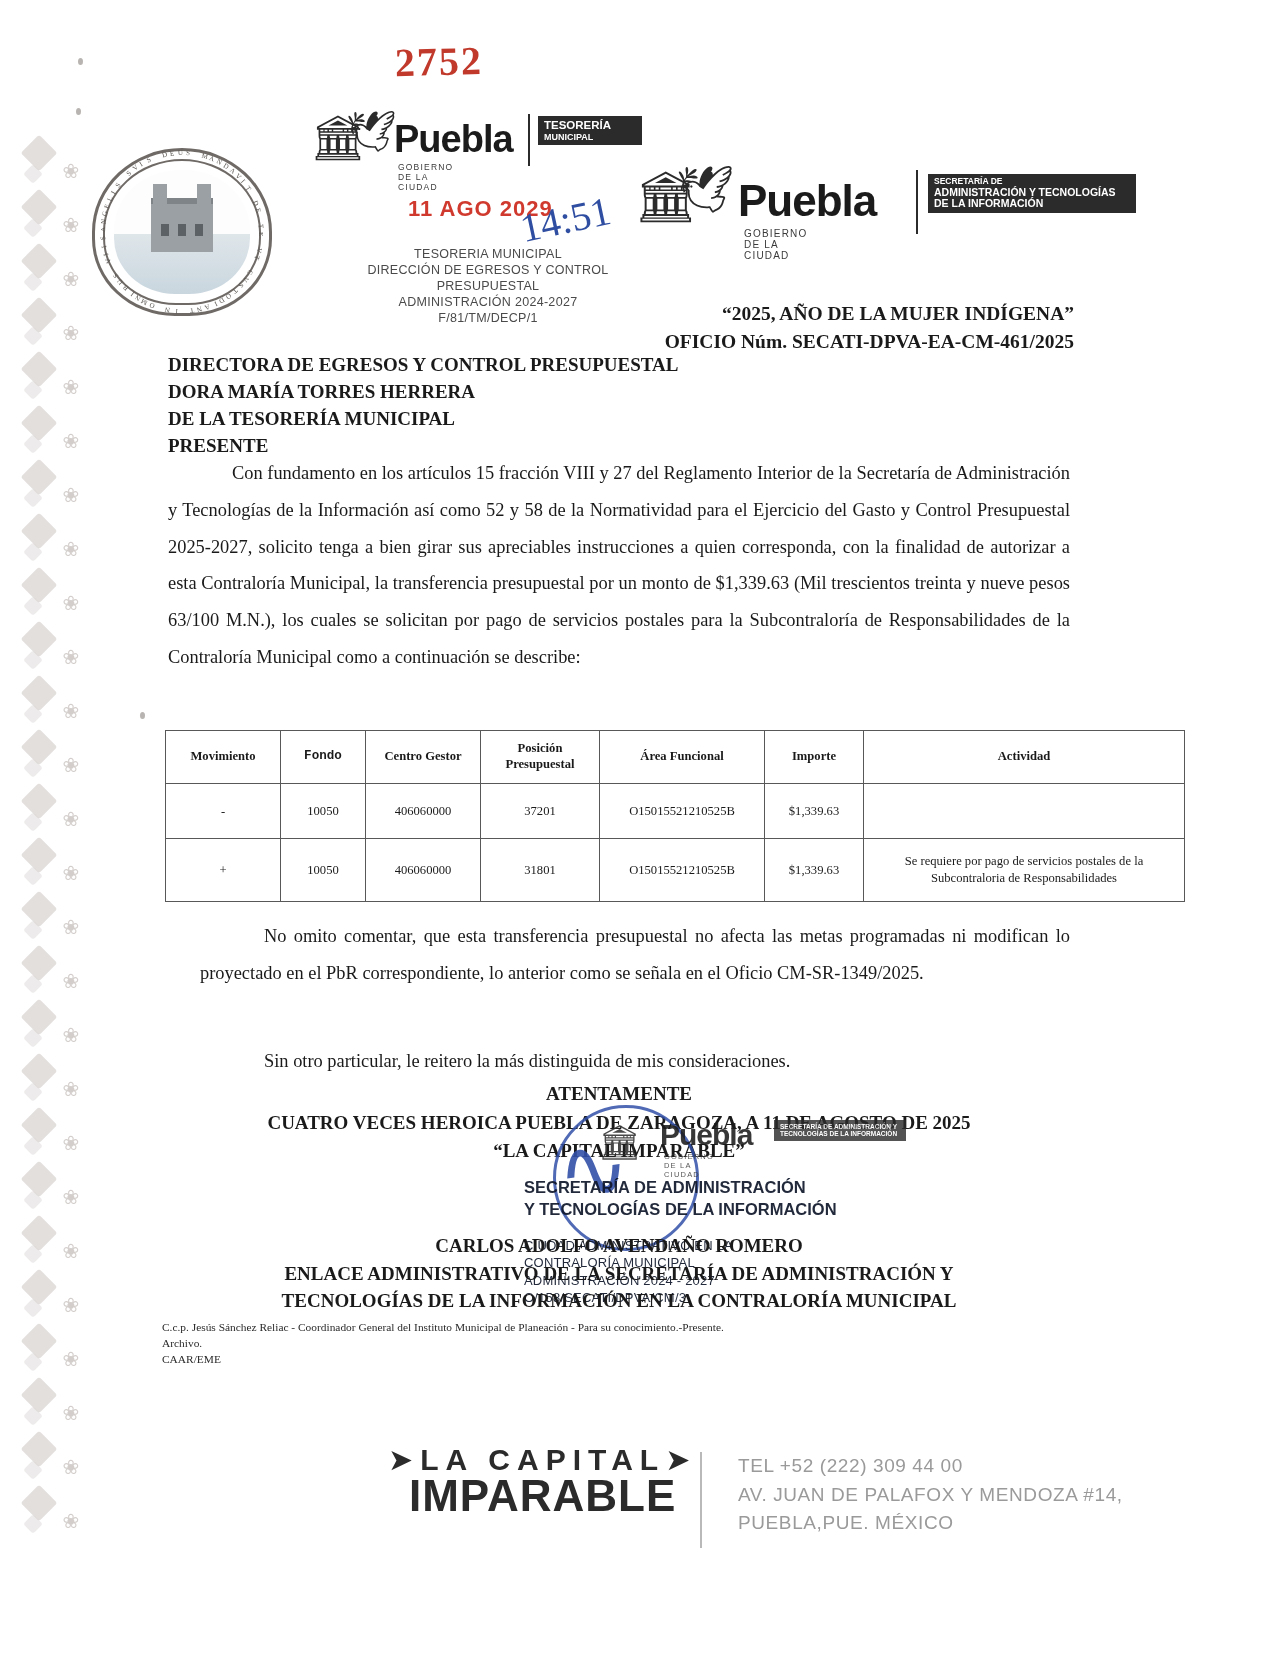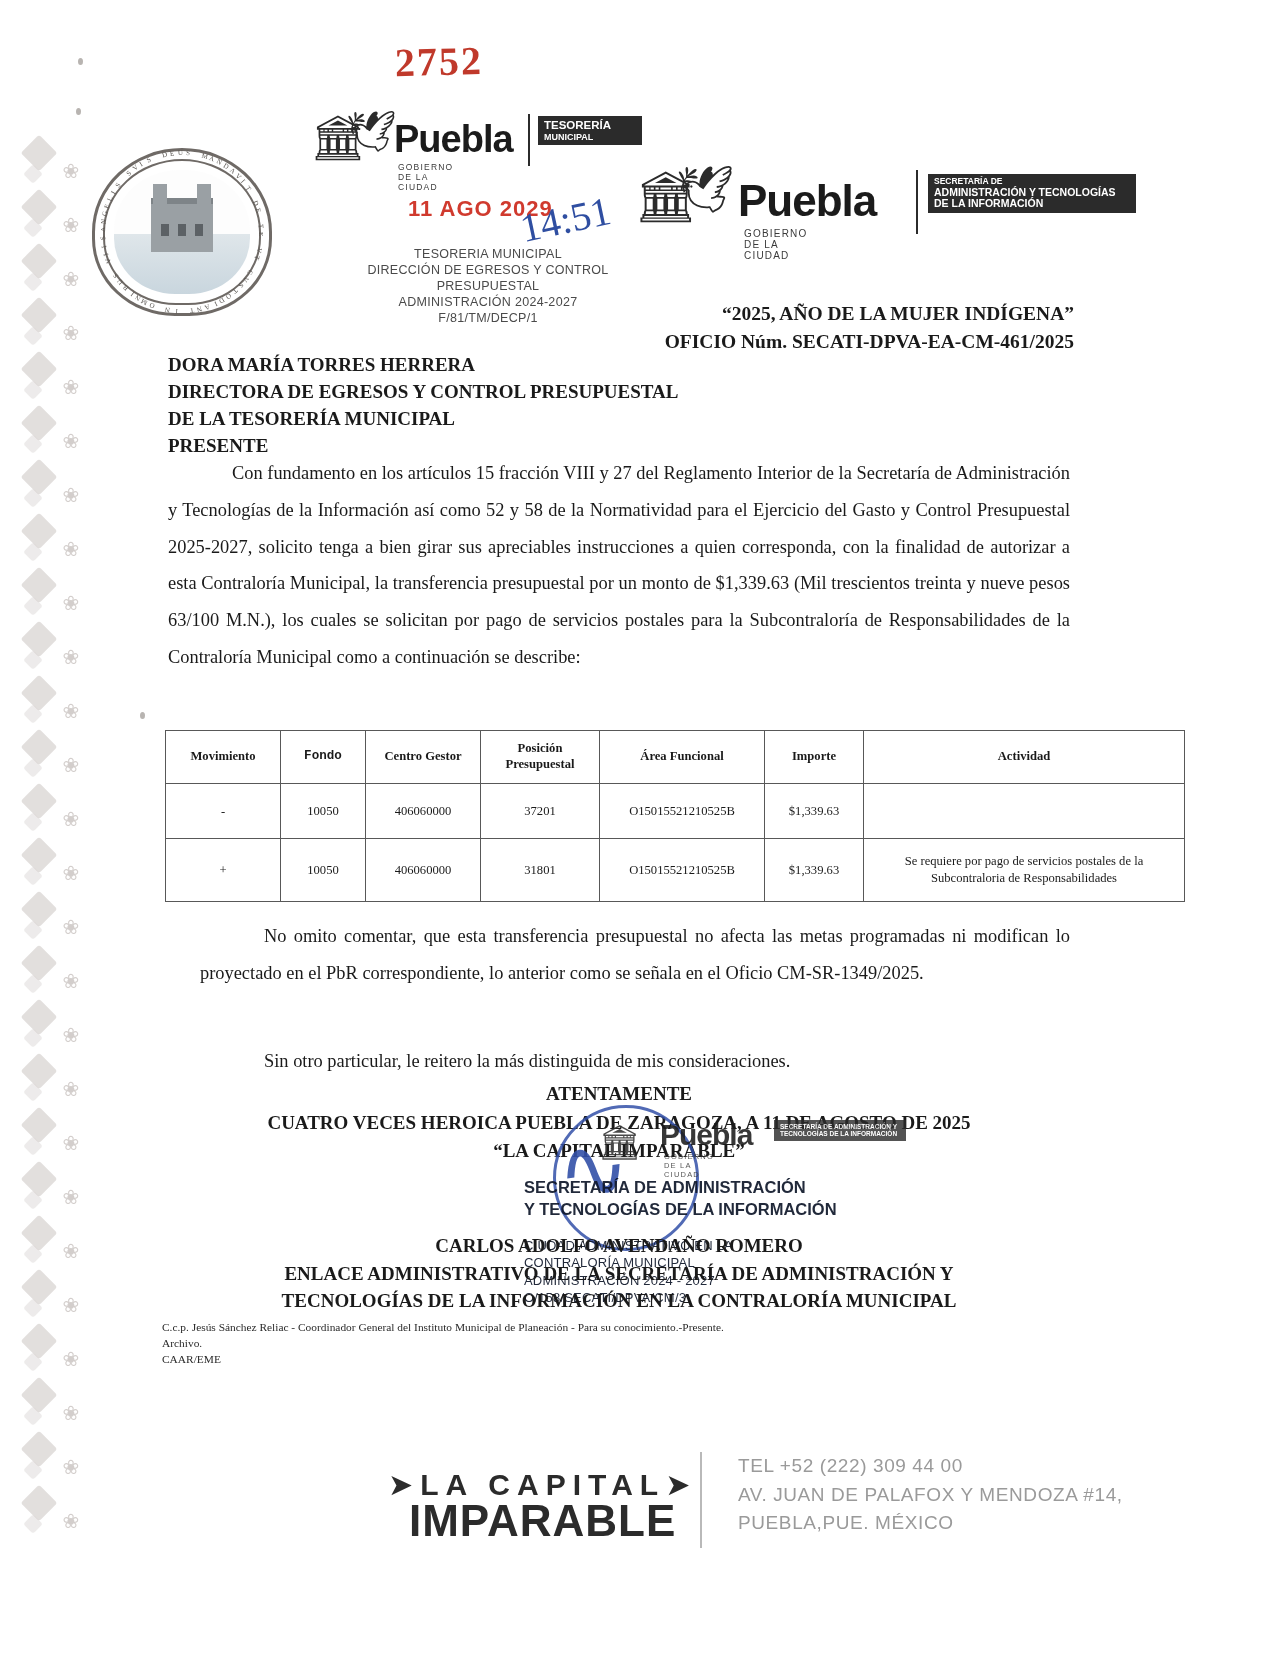--- a/index.html
+++ b/index.html
@@ -362,21 +362,21 @@
   .footer {
     position: absolute;
     left: 0;
     top: 1442px;
     width: 1270px;
     height: 130px;
   }
   .footer-logo {
     position: absolute;
     left: 388px;
-    top: 25px;
+    top: 0;
     color: #2b2b2b;
     font-family: "Liberation Sans", sans-serif;
     text-align: center;
   }
   .footer-capital {
     font-size: 30px;
     letter-spacing: 7px;
     font-weight: bold;
   }
   .footer-imparable {
@@ -605,22 +605,22 @@
   <div>ADMINISTRACIÓN 2024-2027</div>
   <div>F/81/TM/DECP/1</div>
 </div>
 
 <div class="right-head">
   <div>“2025, AÑO DE LA MUJER INDÍGENA”</div>
   <div>OFICIO Núm. SECATI-DPVA-EA-CM-461/2025</div>
 </div>
 
 <div class="addressee">
+  <div>DIRECTORA DE EGRESOS Y CONTROL PRESUPUESTAL</div>
   <div>DORA MARÍA TORRES HERRERA</div>
-  <div>DIRECTORA DE EGRESOS Y CONTROL PRESUPUESTAL</div>
   <div>DE LA TESORERÍA MUNICIPAL</div>
   <div>PRESENTE</div>
 </div>
 
 <div class="body-text">
   <p class="indent">Con fundamento en los artículos 15 fracción VIII y 27 del Reglamento Interior de la Secretaría de Administración y Tecnologías de la Información así como 52 y 58 de la Normatividad para el Ejercicio del Gasto y Control Presupuestal 2025-2027, solicito tenga a bien girar sus apreciables instrucciones a quien corresponda, con la finalidad de autorizar a esta Contraloría Municipal, la transferencia presupuestal por un monto de $1,339.63 (Mil trescientos treinta y nueve pesos 63/100 M.N.), los cuales se solicitan por pago de servicios postales para la Subcontraloría de Responsabilidades de la Contraloría Municipal como a continuación se describe:</p>
 </div>
 
 <div class="tbl-wrap">
   <table class="data">

